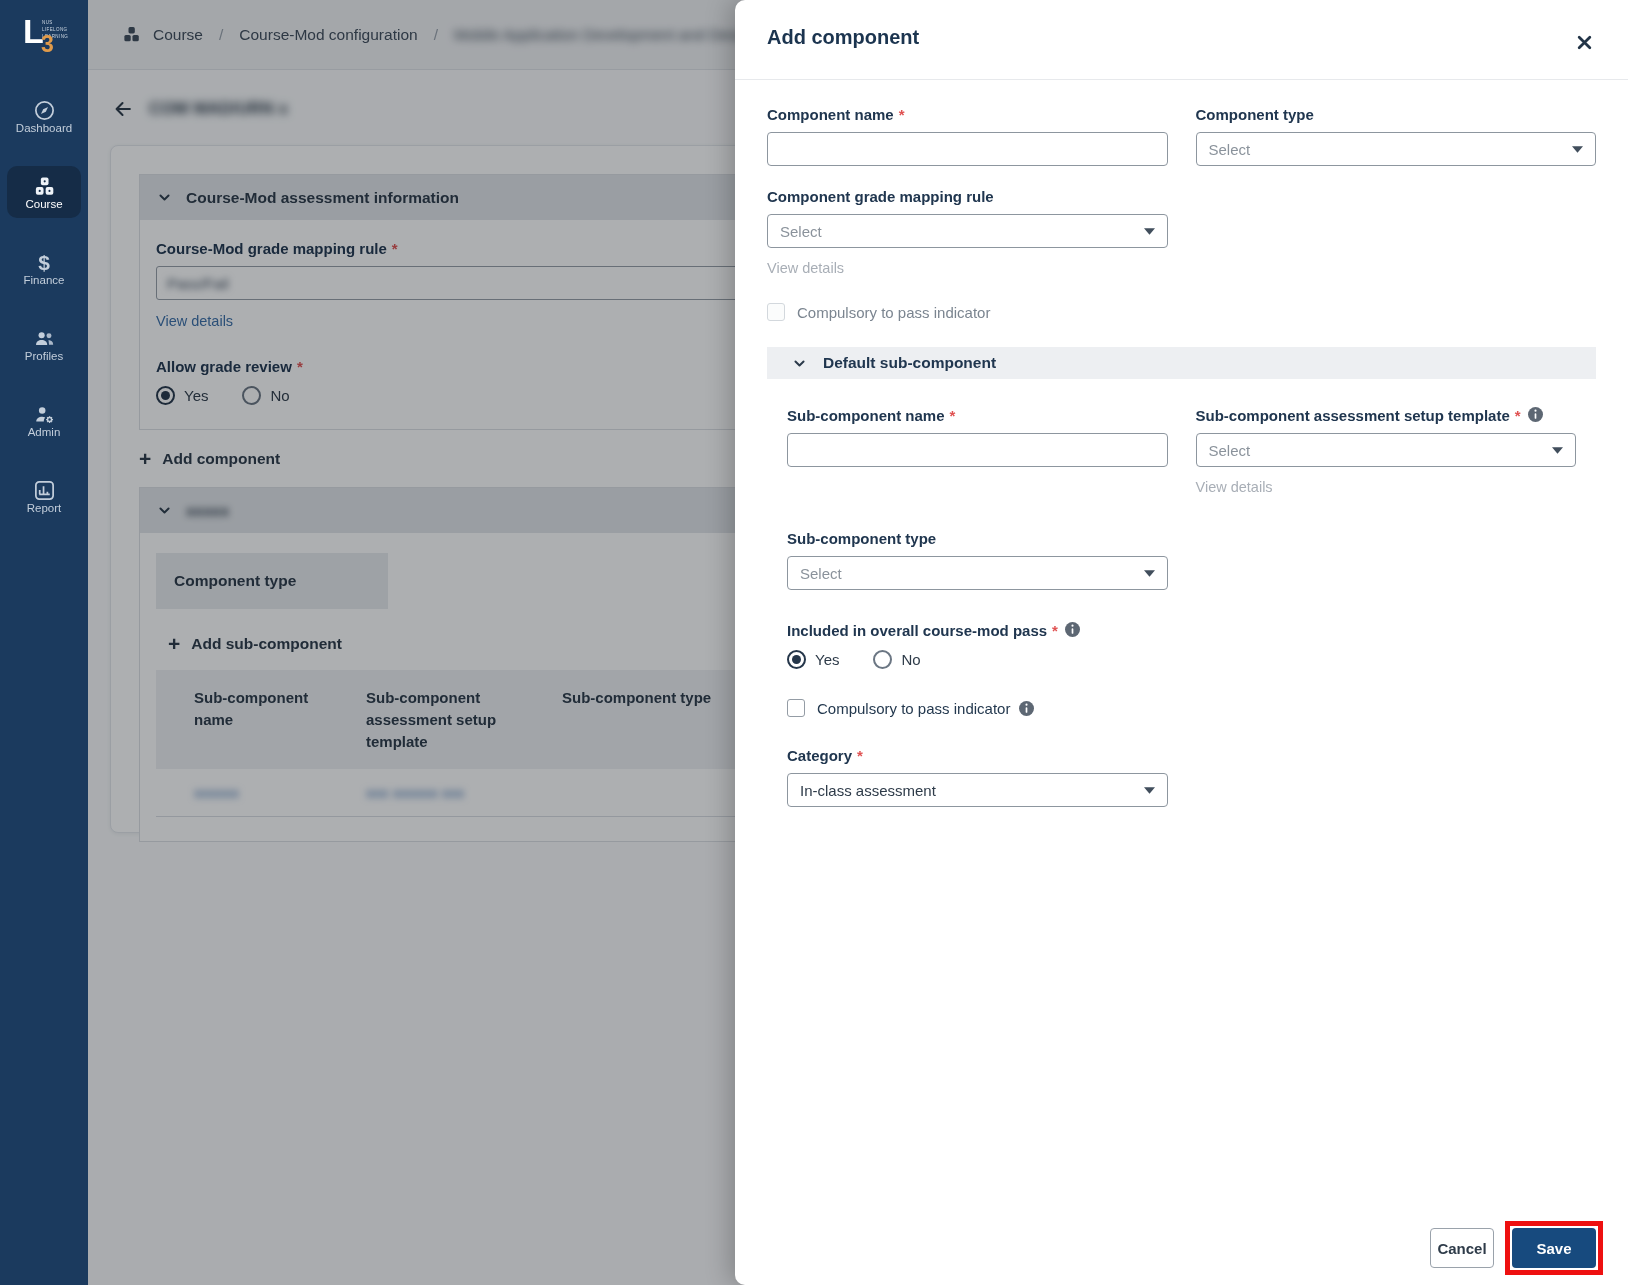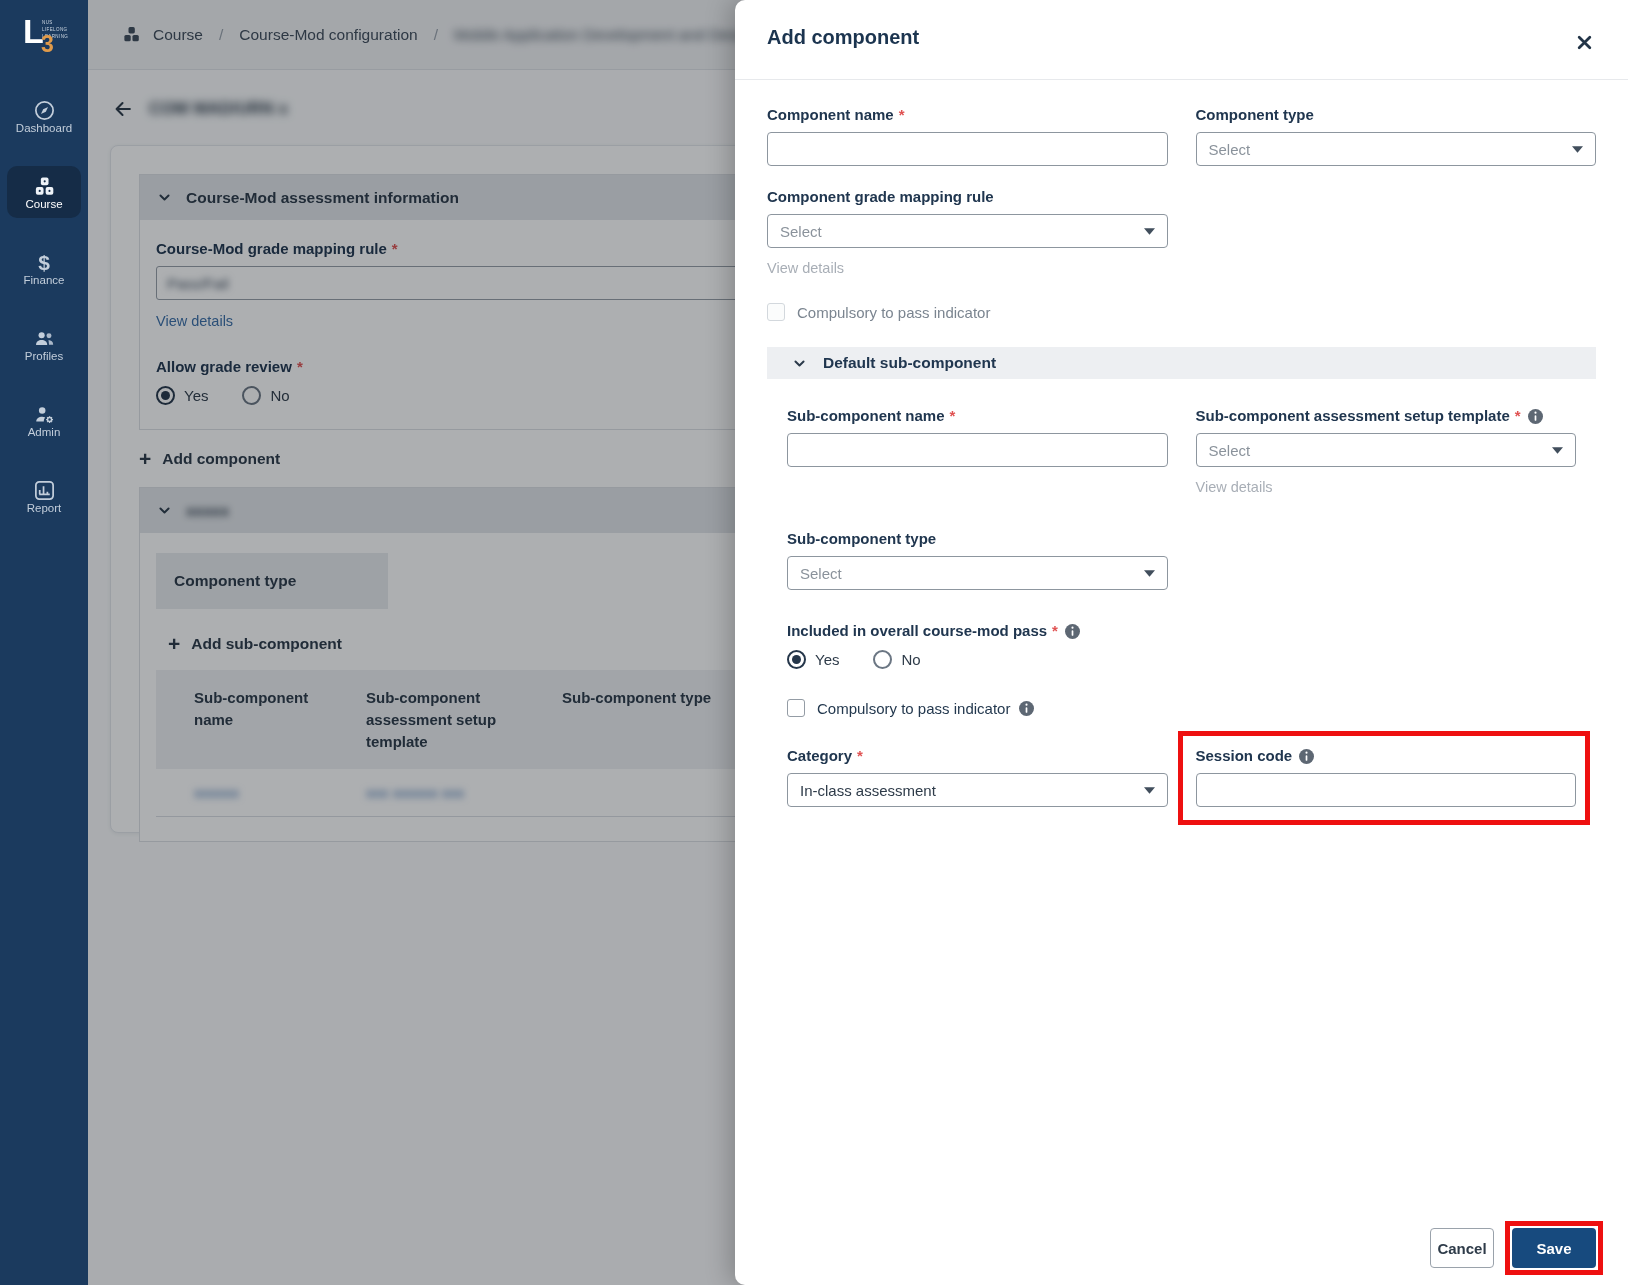--- a/index.html
+++ b/index.html
@@ -99,21 +99,21 @@
     position:absolute; right:0; top:0; bottom:0; width:893px; background:#fff; z-index:10;
     border-radius:10px 0 0 10px; box-shadow:-6px 0 24px rgba(0,0,0,.22);
   }
   .drawer-h { padding:26px 32px 0; height:80px; border-bottom:1px solid #e7e9ec; position:relative; }
   .drawer-title { font-size:20px; font-weight:700; color:#1b344f; }
   .close-btn { position:absolute; right:33px; top:31px; width:22px; height:22px; cursor:pointer;
                display:flex; align-items:center; justify-content:center; background:none; border:none; }
   .drawer-b { padding:26px 32px 0; }
 
   .grid2 { display:grid; grid-template-columns:1fr 1fr; column-gap:28px; }
-  .f-label { font-size:15px; font-weight:700; color:#20364f; display:flex; align-items:flex-end; }
+  .f-label { font-size:15px; font-weight:700; color:#20364f; display:flex; align-items:flex-start; }
   .req { color:#e05252; margin-left:5px; font-weight:700; }
   .info-ic { margin-left:7px; display:inline-flex; }
   .t-input {
     margin-top:9px; width:100%; height:34px; border:1px solid #8d969f; border-radius:4px;
     font-size:15px; color:#2e3b49; padding:0 10px; font-family:"Liberation Sans",sans-serif; background:#fff;
   }
   .select {
     margin-top:9px; width:100%; height:34px; border:1px solid #8d969f; border-radius:4px; background:#fff;
     display:flex; align-items:center; justify-content:space-between; padding:0 12px; cursor:pointer;gap:13px;
   }
@@ -499,33 +499,20 @@
           </div>
           <div class="select">
             <span class="sel-txt filled">In-class assessment</span>
             <span>
               <svg viewBox="0 0 12 7" width="11" height="7">
                   <path d="M0 0h12L6 7z" fill="#414e5c"></path>
                 </svg>
             </span>
           </div>
         </div>
-        <div class="annot">
-          <div class="f-label">
-            <span>Session code</span>
-            <span class="info-ic">
-              <svg viewBox="0 0 16 16" width="15" height="15">
-                  <circle cx="8" cy="8" r="8" fill="#5d6773"></circle>
-                  <rect x="7.1" y="6.6" width="1.8" height="6" rx=".9" fill="#fff"></rect>
-                  <circle cx="8" cy="3.9" r="1.15" fill="#fff"></circle>
-                </svg>
-            </span>
-          </div>
-          <input class="t-input" type="text" value="" style="">
-        </div>
       </div>
 
     </div>
   </div>
 
   <div class="drawer-footer">
     <button class="btn-cancel">Cancel</button>
     <span class="annot-save">
       <button class="btn-save">Save</button>
     </span>

